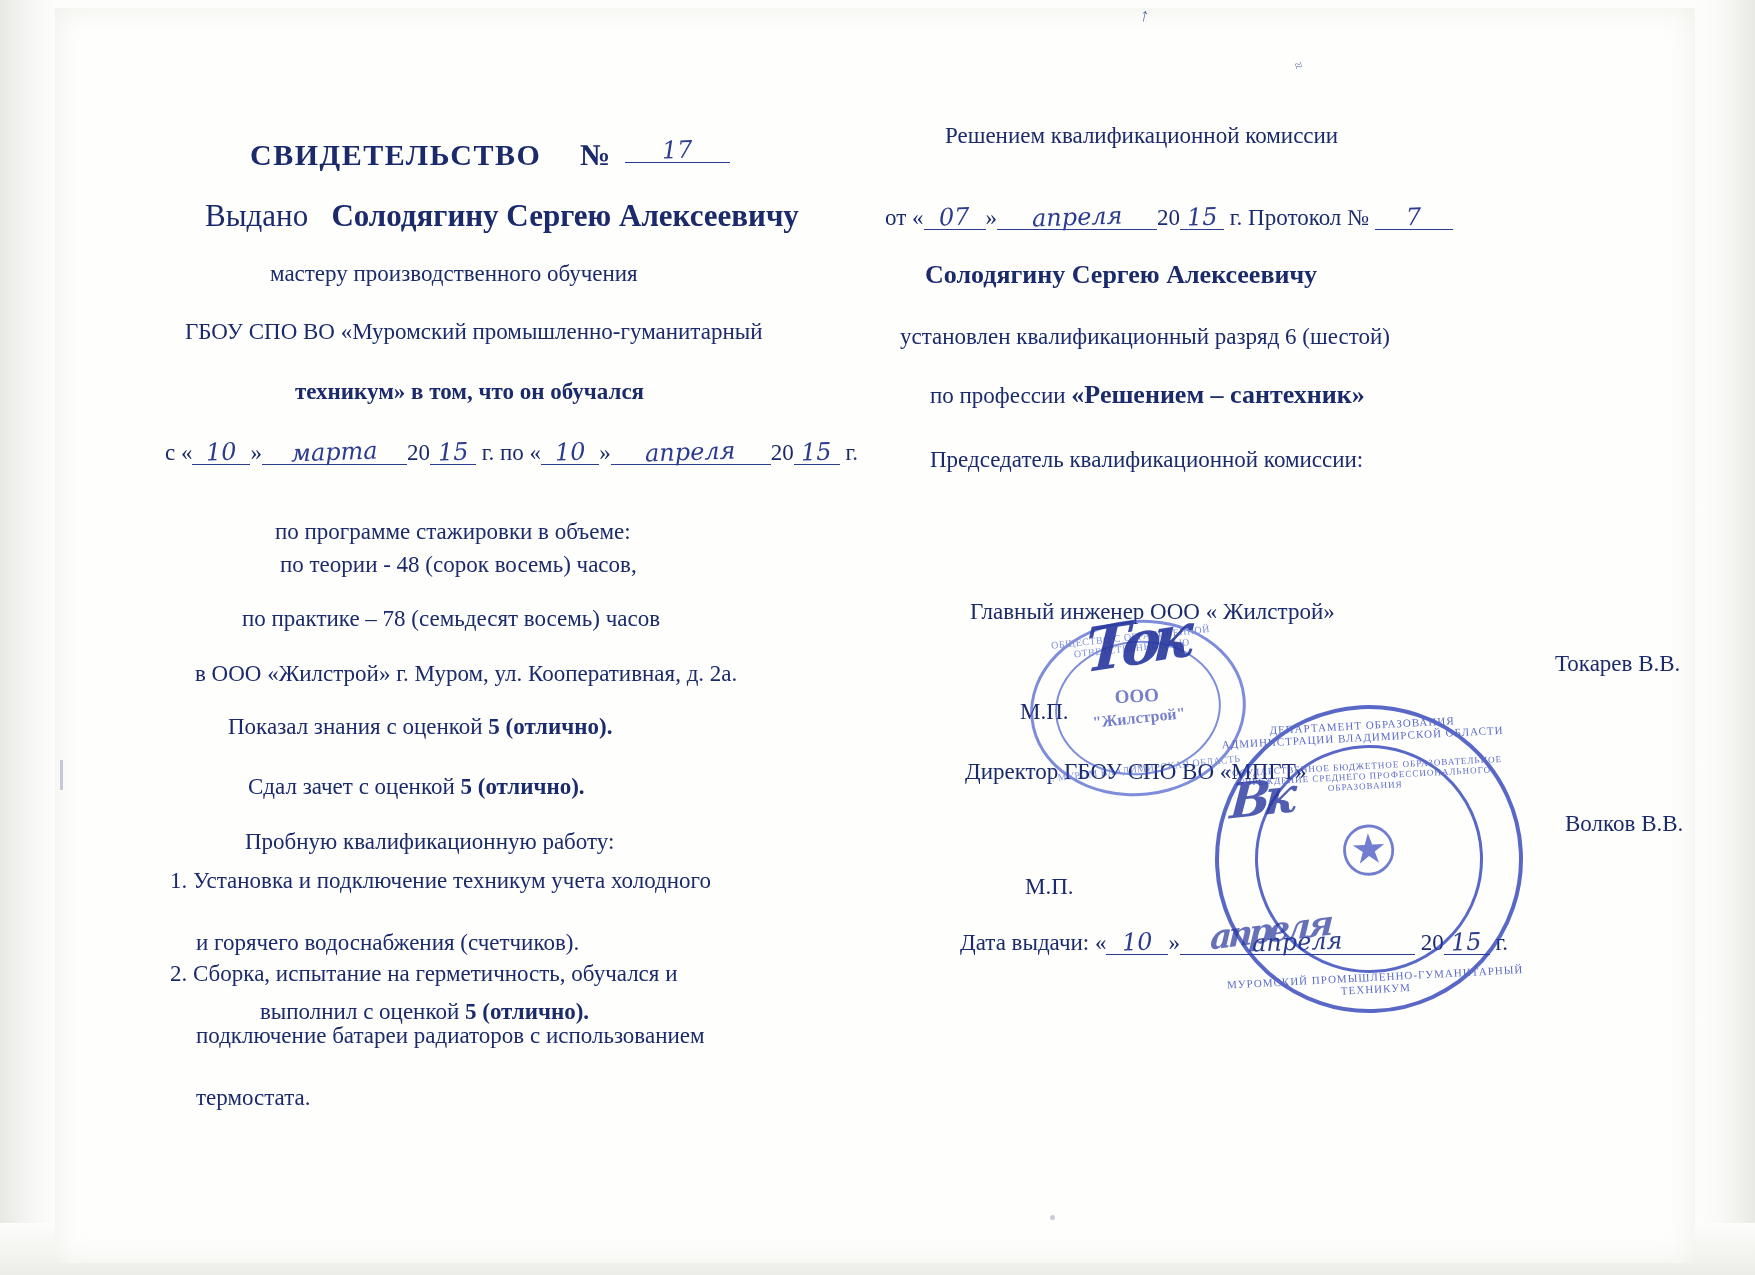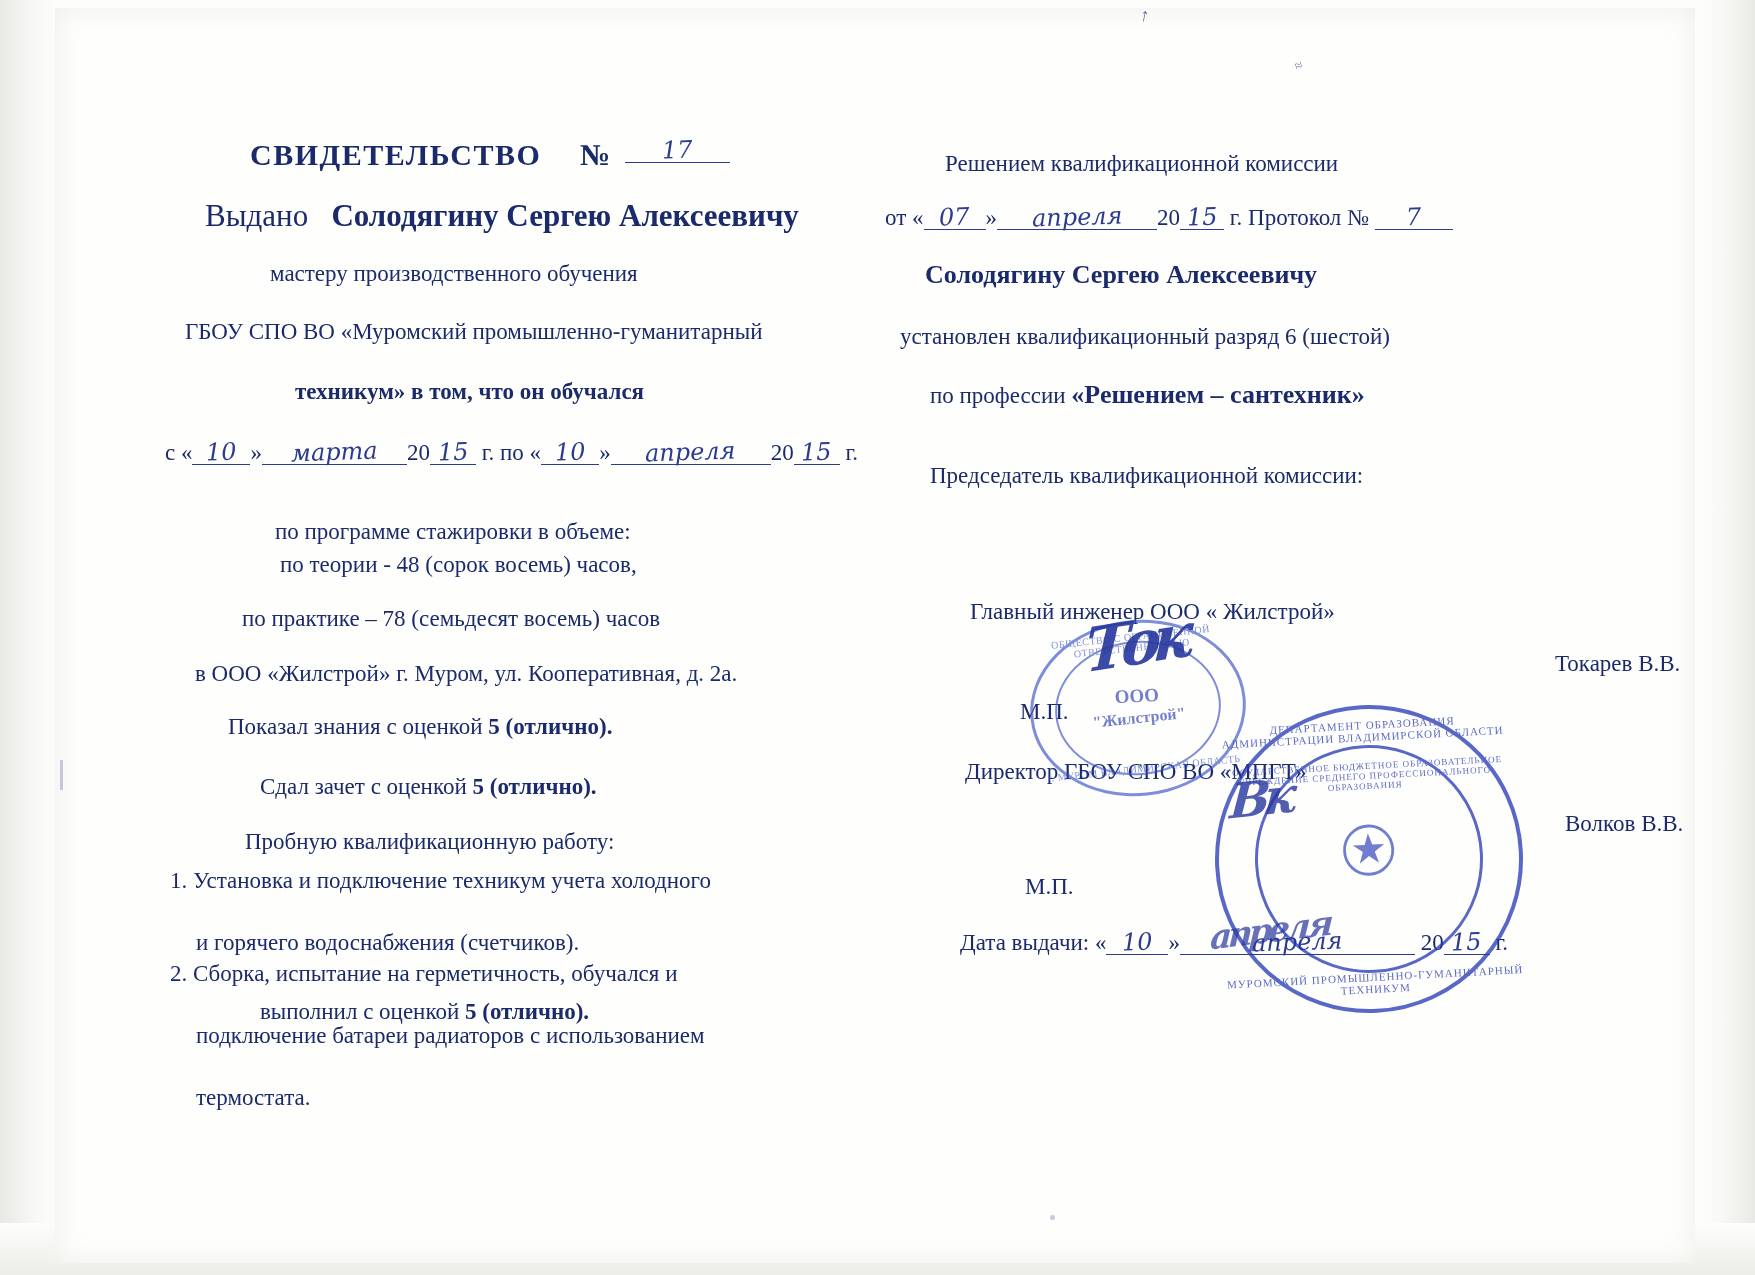--- a/index.html
+++ b/index.html
@@ -268,21 +268,21 @@
     <div class="ln" style="left:110px; top:553px;">по теории -  48 (сорок восемь) часов,</div>
 
     <div class="ln" style="left:72px; top:607px;">по практике – 78 (семьдесят восемь) часов</div>
 
     <div class="ln" style="left:25px; top:662px;">в ООО «Жилстрой» г. Муром, ул. Кооперативная, д. 2а.</div>
 
     <div class="ln" style="left:58px; top:715px;">
       <span>Показал знания с оценкой </span><span class="b">5 (отлично).</span>
     </div>
 
-    <div class="ln" style="left:78px; top:775px;margin-left:12px;">
+    <div class="ln" style="left:78px; top:775px;">
       <span>Сдал зачет с оценкой </span><span class="b">5 (отлично).</span>
     </div>
 
     <div class="ln" style="left:75px; top:830px;">Пробную квалификационную работу:</div>
 
     <div class="numlist" style="left:0px; top:866px;">
       <div>
         <span>1.</span>
         <span>Установка и подключение техникум учета холодного</span>
       </div>
@@ -295,35 +295,35 @@
       <div class="indent">термостата.</div>
     </div>
 
     <div class="ln" style="left:90px; top:1000px;">
       <span>выполнил с оценкой </span><span class="b">5 (отлично).</span>
     </div>
   </div>
 
   <div class="col col-right">
 
-    <div class="ln" style="left:-50px; top:152px;">Решением квалификационной комиссии</div>
+    <div class="ln" style="left:-50px; top:124px;">Решением квалификационной комиссии</div>
 
     <div class="ln" style="left:-110px; top:205px;">
       <span>от «</span><span class="ul" style="width:62px;"><span class="hand">07</span></span><span>»</span><span class="ul" style="width:160px;"><span class="hand">апреля</span></span><span>20</span><span class="ul" style="width:44px;"><span class="hand">15</span></span> <span>г. Протокол №</span> <span class="ul" style="width:78px;"><span class="hand">7</span></span>
     </div>
 
     <div class="ln b" style="left:-70px; top:262px; font-size:26px;">Солодягину Сергею Алексеевичу</div>
 
     <div class="ln" style="left:-95px; top:325px;">установлен квалификационный разряд 6 (шестой)</div>
 
     <div class="ln" style="left:-65px; top:382px;">
       <span>по профессии </span><span class="b" style="font-size:26px;">«Решением – сантехник»</span>
     </div>
 
-    <div class="ln" style="left:-65px; top:464px;text-align:right;">Председатель квалификационной комиссии:</div>
+    <div class="ln" style="left:-65px; top:448px;text-align:right;">Председатель квалификационной комиссии:</div>
 
     <div class="ln" style="left:-25px; top:600px;">Главный инженер ООО « Жилстрой»</div>
 
     <div class="ln" style="left:560px; top:652px;">Токарев В.В.</div>
 
     <div class="ln" style="left:25px; top:700px;">М.П.</div>
 
     <div class="ln" style="left:-30px; top:760px;">Директор ГБОУ СПО ВО «МПГТ»</div>
 
     <div class="ln" style="left:570px; top:812px;">Волков В.В.</div>

